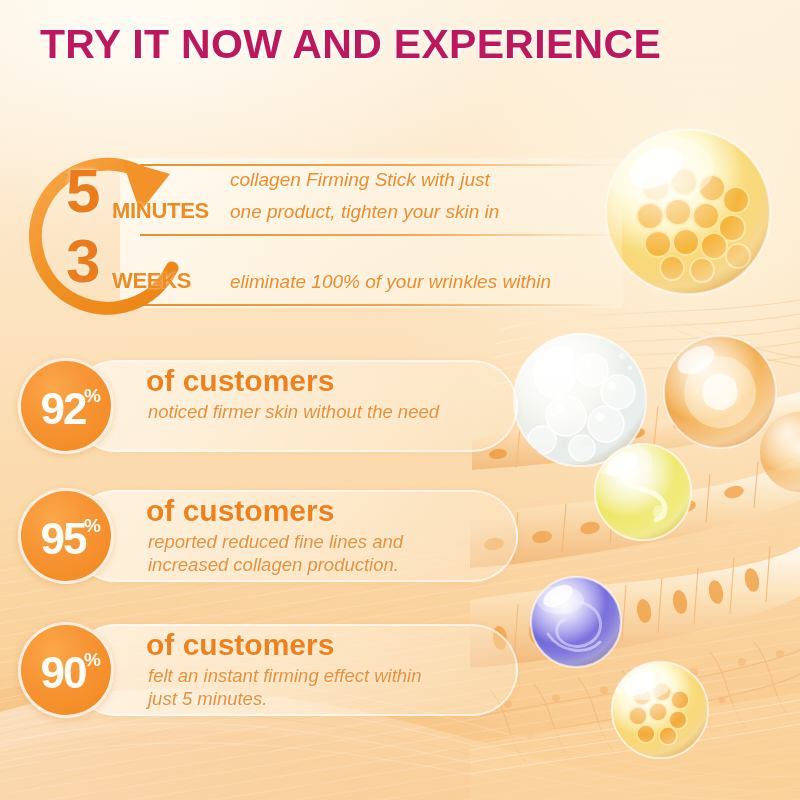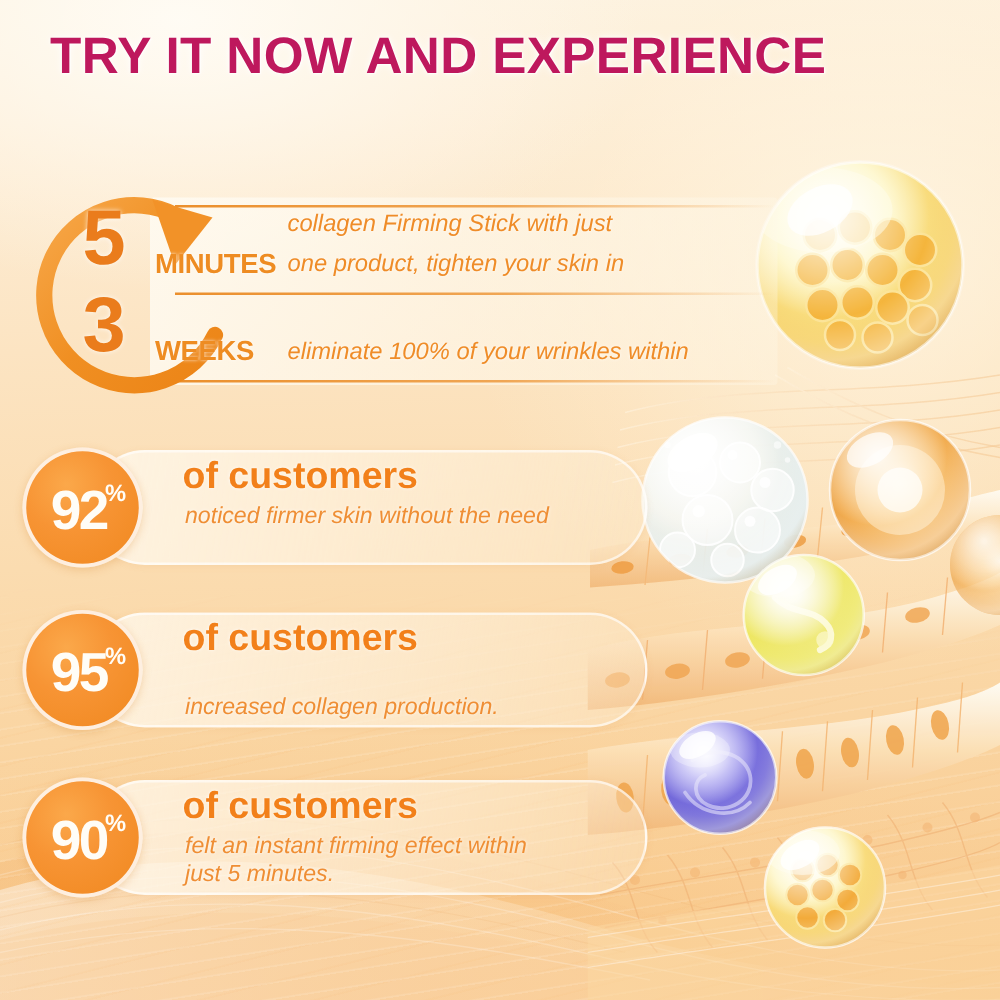--- a/index.html
+++ b/index.html
@@ -69,21 +69,20 @@
 
   .cyc-num{
     position:absolute; left:0; top:-4px;
     font-size:62px; font-weight:bold; color:#ea7c1c; line-height:62px;
     text-shadow:0 0 4px rgba(255,255,255,.8);
   }
   .cyc-unit{
     position:absolute; left:46px; top:34px;
     font-size:22px; font-weight:bold; color:#ee8c22; letter-spacing:-.3px;
     text-shadow:0 0 3px rgba(255,255,255,.8);
-    margin-left:12px;
   }
   .cyc-desc{
     position:absolute; left:164px; font-style:italic; color:#ef8c28;
     font-size:19px; line-height:1.28; text-shadow:0 0 3px rgba(255,255,255,.85);
   }
   .cyc-desc.d1{ top:4px; }
   .cyc-desc.d2{ top:36px; }
 
   
   .stat{ position:absolute; left:18px; width:500px; height:96px; z-index:6; }
@@ -524,21 +523,21 @@
 </div>
 
 <div class="stat s2">
   <div class="stat-pill"></div>
   <div class="stat-badge">
     <span class="pct-num">95</span>
     <span class="pct-sign">%</span>
   </div>
   <div class="stat-title">of customers</div>
   <div class="stat-body">
-    <br>
+    <span>reported reduced fine lines and</span><br>
     <span>increased collagen production.</span>
   </div>
 </div>
 
 <div class="stat s3">
   <div class="stat-pill"></div>
   <div class="stat-badge">
     <span class="pct-num">90</span>
     <span class="pct-sign">%</span>
   </div>

